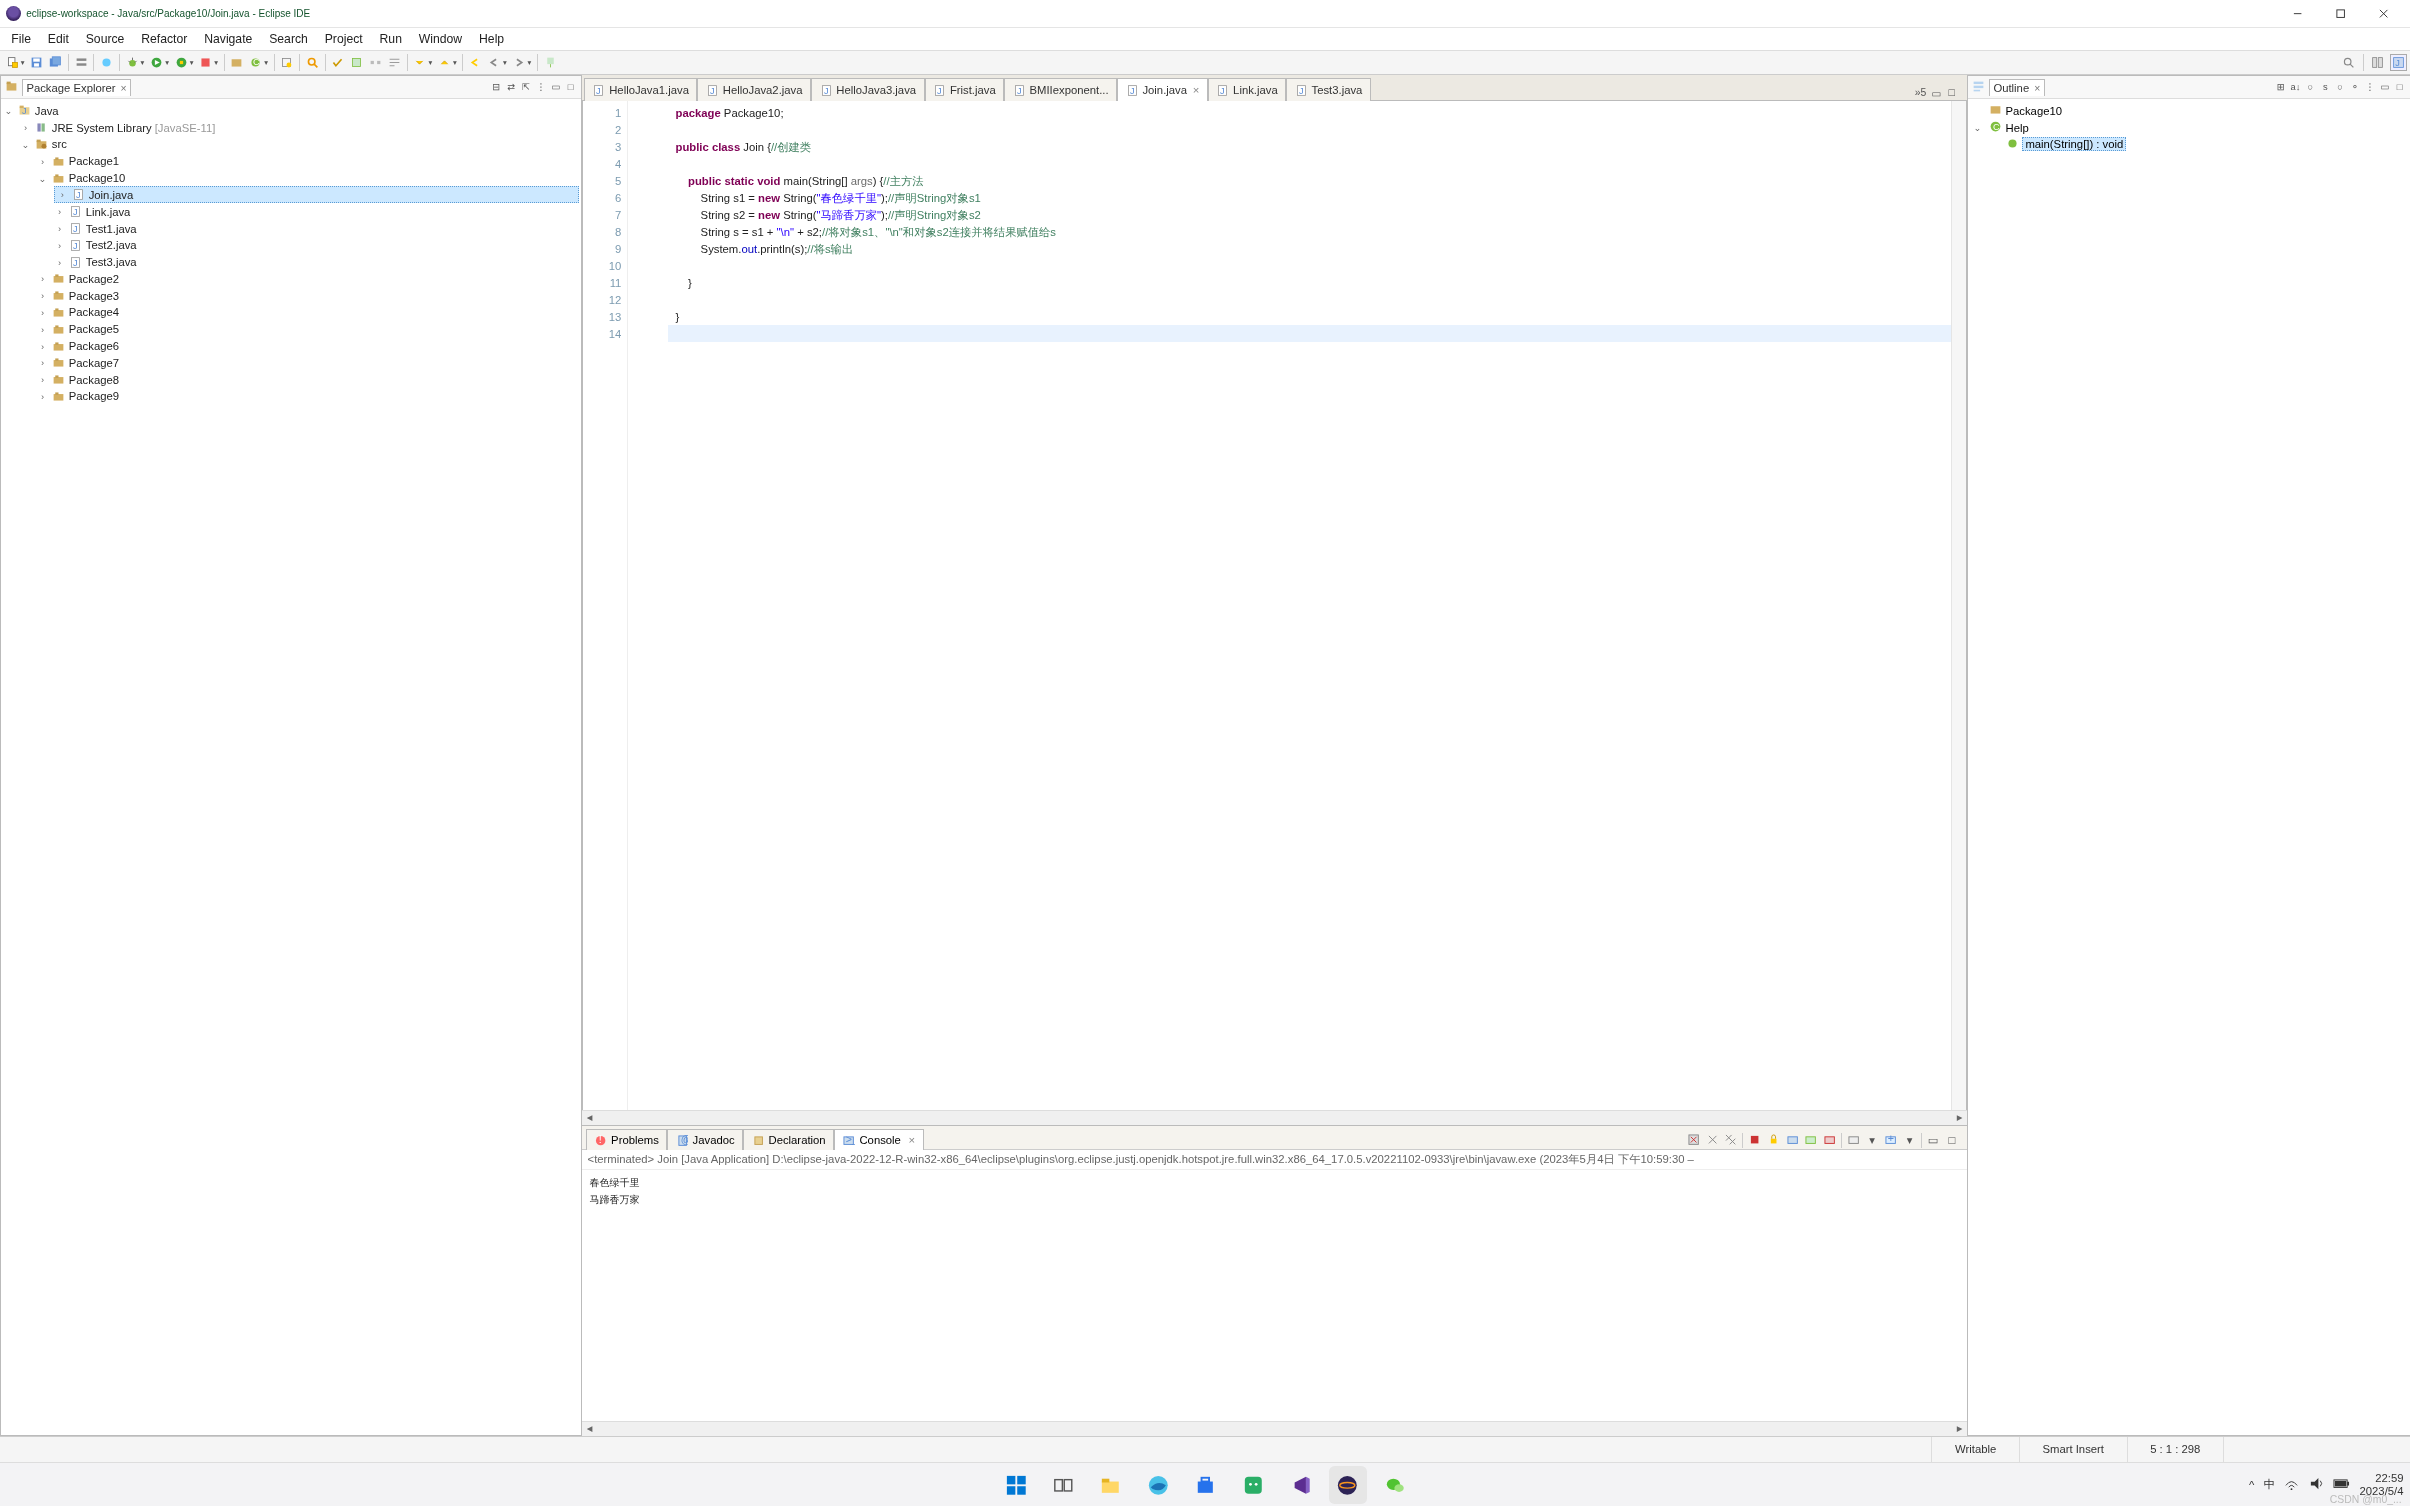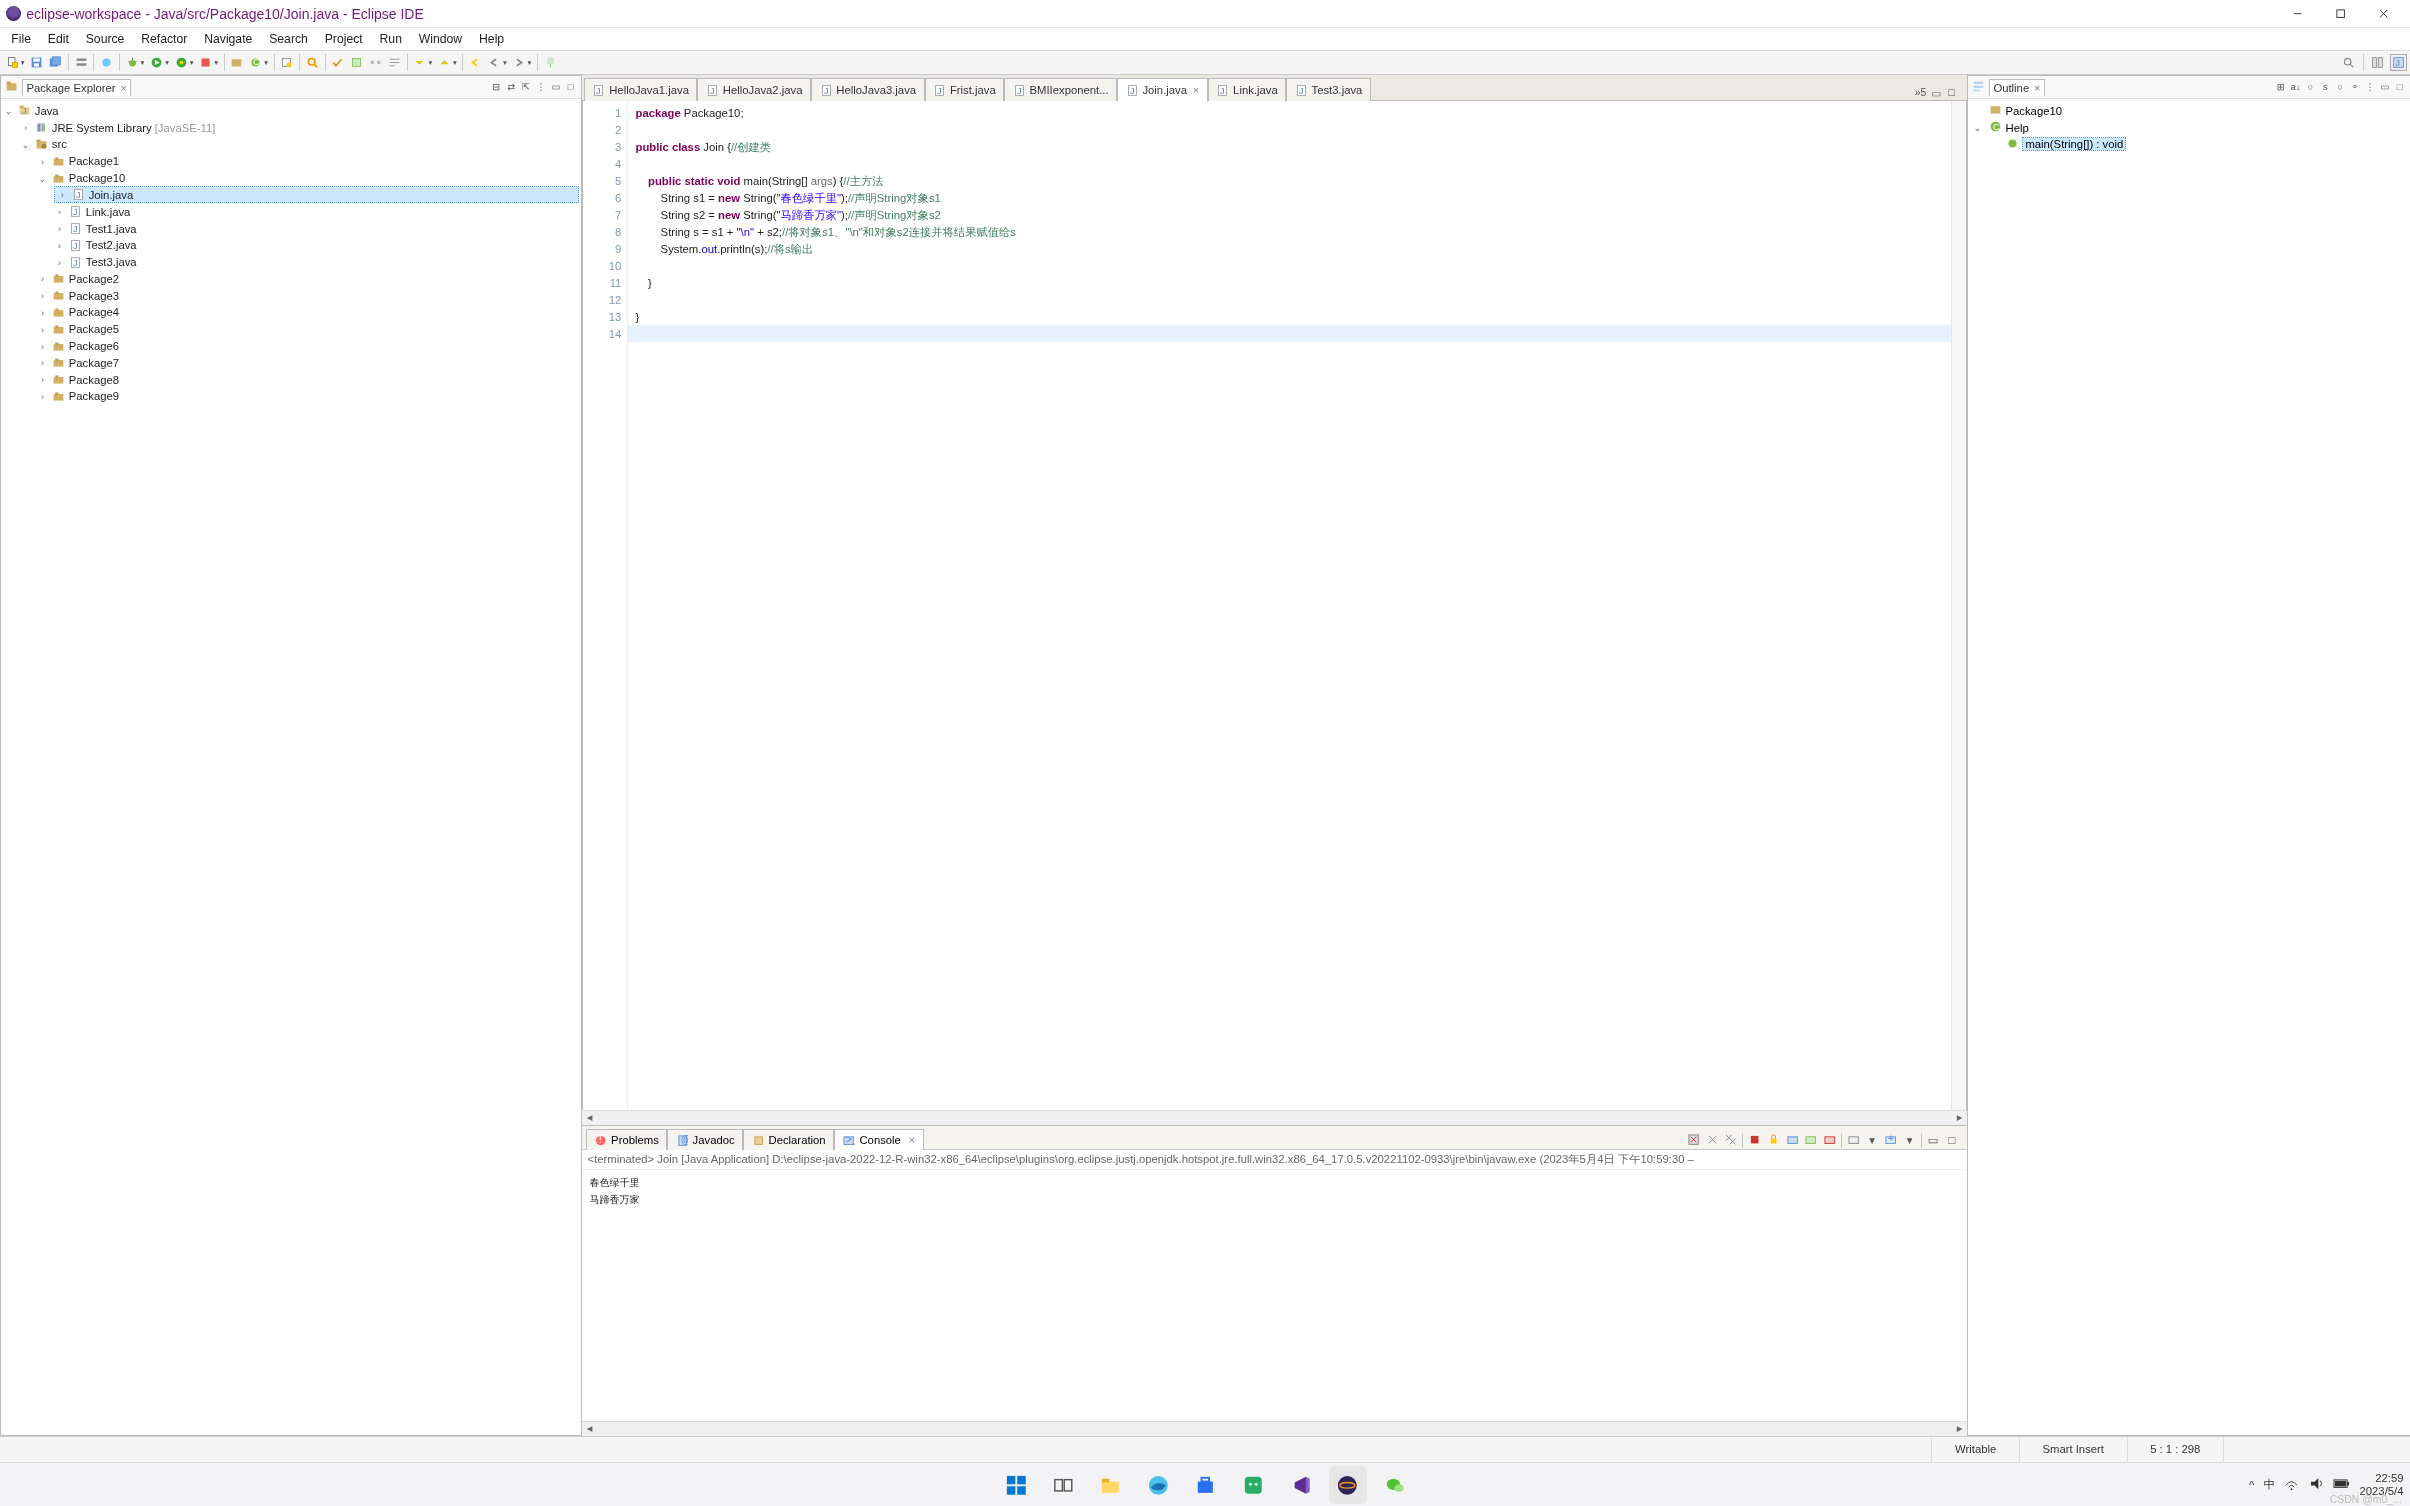--- a/index.html
+++ b/index.html
@@ -4,21 +4,21 @@
 <style>
 * { margin: 0; padding: 0; box-sizing: border-box; font-family: "Segoe UI", Tahoma, sans-serif; font-size: 11.3px; }
 html, body { width: 2411px; height: 1507px; overflow: hidden; background: #f0f0f0; }
 
 
 body { transform: scale(1); transform-origin: top left; }
 
 .titlebar { height: 28px; background: #fff; display:flex; align-items:center; padding:0 5.6px; justify-content:space-between; border-bottom:0.9px solid #e5e5e5;}
 .titlebar .left { display:flex; align-items:center; gap:5.6px;}
 .titlebar .eclipse-icon { width:15px; height:15px; background: radial-gradient(circle at 50% 40%, #6a4fa3 40%, #36215d 70%); border-radius:50%; }
-.titlebar .title { font-size:14px; color:#701a75; }
+.titlebar .title { font-size:10px; color:#14532d; }
 .titlebar .winbtns { display:flex; }
 .titlebar .winbtn { width:43px; height:28px; display:flex; align-items:center; justify-content:center; color:#333; }
 
 .menubar { height:22.6px; background:#fff; display:flex; align-items:center; padding:0 3.8px; gap:1.9px; border-bottom:0.9px solid #ddd;}
 .menubar .mitem { padding:2.8px 7.5px; font-size:12.2px; color:#222; }
 
 .toolbar { height:24.5px; background:#f5f5f5; border-bottom:0.9px solid #ccc; display:flex; align-items:center; padding:0 3.8px; gap:1.9px;}
 .toolbar .tbtn { width:17px; height:17px; display:flex; align-items:center; justify-content:center; position:relative;}
 .toolbar .sep { width:0.9px; height:17px; background:#ccc; margin:0 1.9px;}
 .toolbar .tbtn svg { width:13px; height:13px; }
@@ -49,21 +49,21 @@
 .editor-tab.active { background:#fff; }
 .editor-tab .ic { width:13px; height:13px;}
 .editor-tab .close { color:#888; font-size:11.3px; margin-left:1.9px;}
 .editor-tabs .spacer { flex:1; }
 .editor-tabs .etb { display:flex; gap:3.8px; padding-right:5.6px; align-items:center;}
 .editor-tabs .etb span { width:13px; height:13px; color:#555; font-size:10.4px;}
 
 .editor-body { flex:1; display:flex; background:#fff; border-left:0.9px solid #bbb; border-right:0.9px solid #bbb; position:relative;}
 .gutter { width:45px; background:#fff; border-right:0.9px solid #eee; text-align:right; padding:3.8px 5.6px 3.8px 0; color:#7c9bb0; font-family: Consolas, monospace; font-size:12.2px; line-height:17px; user-select:none;}
 .gutter .ln { height:17px; }
-.code { flex:1; padding:3.8px 7.5px; font-family: Consolas, monospace; font-size:12.2px; line-height:17px; white-space:pre; color:#222; position:relative;}
+.code { flex:1; padding:3.8px 7.5px; font-family: Consolas, monospace; font-size:12.2px; line-height:17px; white-space:pre; color:#222; position:relative;margin-left:40px;}
 .code .kw { color:#7f0055; font-weight:bold;}
 .code .str { color:#2a00ff;}
 .code .cm { color:#3f7f5f;}
 .code .fld { color:#0000c0;}
 .code .args { color:#6a6a6a;}
 .code .cursor-line { background:#e8f2fe; position:absolute; left:0; right:0; height:17px;}
 .ov-ruler { width:15px; background:#f6f6f6; border-left:0.9px solid #e5e5e5;}
 .editor-hscroll { height:15px; background:#f0f0f0; border-top:0.9px solid #ddd; display:flex; align-items:center;}
 .editor-hscroll .thumb-l, .editor-hscroll .thumb-r { width:15px; height:15px; display:flex; align-items:center; justify-content:center; color:#666;}
 .editor-hscroll .track { flex:1; background:#eaeaea;}

